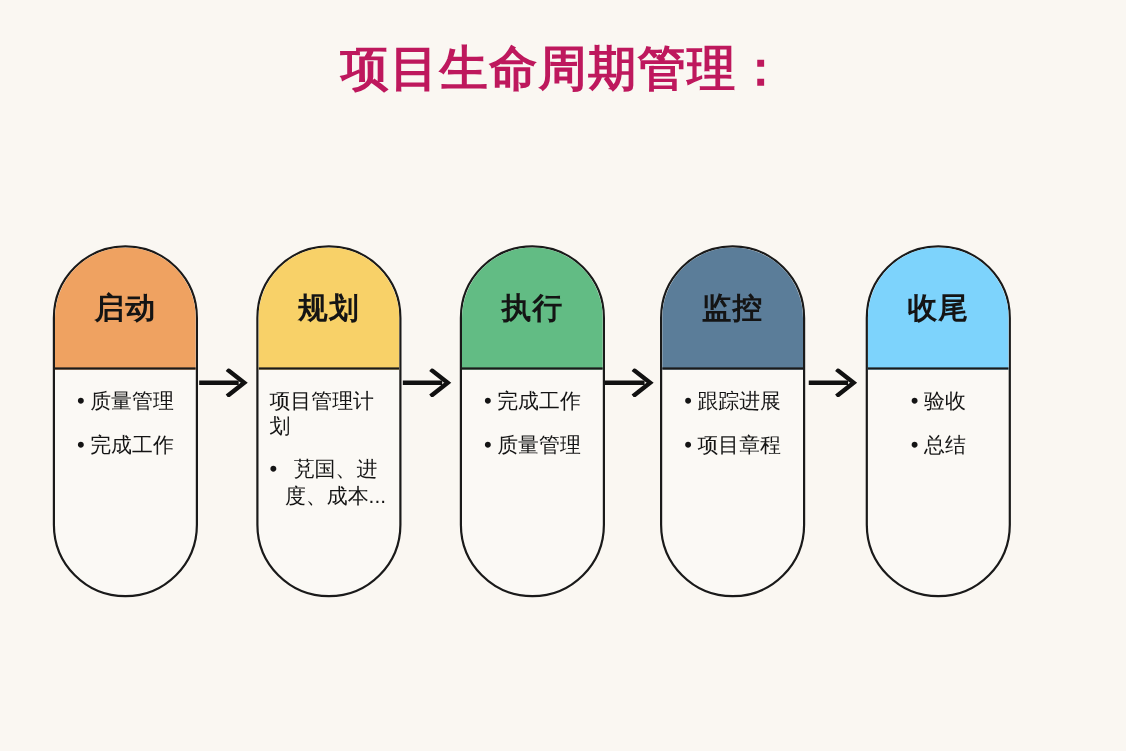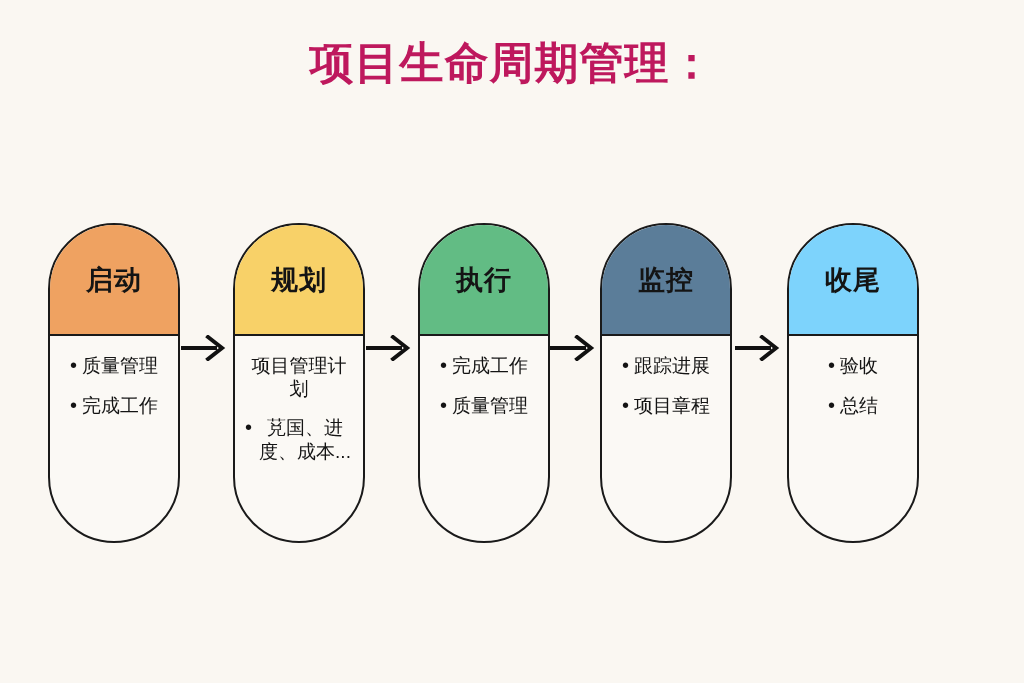--- a/index.html
+++ b/index.html
@@ -83,21 +83,21 @@
     line-height: 1.18;
     color: #141414;
     flex: 0 0 auto;
   }
   .bullet-text {
     font-size: 19px;
     line-height: 1.22;
     color: #141414;
     text-align: center;
   }
-  .bullet-row.nodot .bullet-text { text-align: center; }
+  .bullet-row.nodot .bullet-text { text-align: left; }
 
   
   .card.c0 { left: 0px; }
   .card.c1 { left: 185px; }
   .card.c2 { left: 370px; }
   .card.c3 { left: 534px; margin-left: 18px; }
   .card.c4 { left: 739px; }
 
   .arrow {
     position: absolute;

